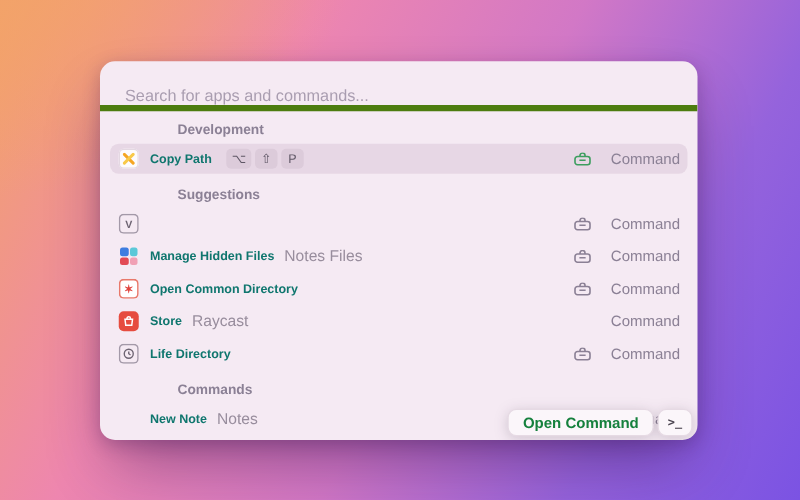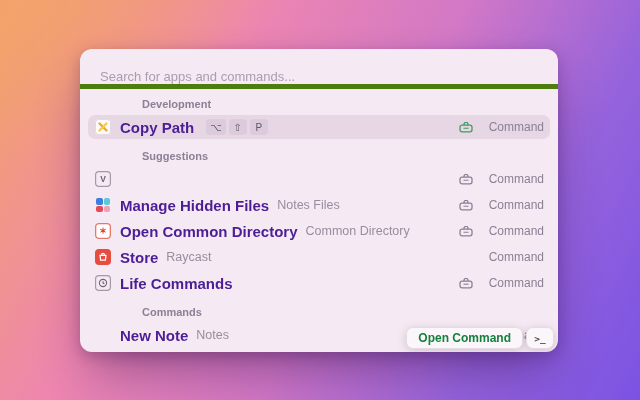--- a/index.html
+++ b/index.html
@@ -19,21 +19,21 @@
   .search-row { height:40px; display:flex; align-items:flex-end; padding:0 20px; border-bottom:5px solid #4d7c0f; }
   .search-input {
     width:100%; border:none; outline:none; background:transparent;
     font-family:"Liberation Sans",sans-serif; font-size:13px; color:#3a3340;
   }
   .search-input::placeholder { color:#a99db0; }
   .list { padding:0 8px; }
   .section-header { font-size:11px; font-weight:600; color:#8b8095; padding:9px 6px 5px 6px;margin-left:48px; }
   .row { height:24px; display:flex; align-items:center; gap:8px; padding:0 6px; border-radius:7px; margin-bottom:2px; }
   .row.selected { background:#e7d7e5; }
-  .row-title { font-size:15px; font-weight:600; color:#4c1d95; white-space:nowrap; }
+  .row-title { font-size:10px; font-weight:600; color:#0f766e; white-space:nowrap; }
   .row-subtitle { font-size:12.5px; color:#988d9d; white-space:nowrap; }
   .row-subtitle:empty { display:none; }
   .spacer { flex:1; }
   .shortcut { display:flex; gap:3px; margin-left:4px; }
   .key {
     min-width:18px; height:16px; padding:0 4px; background:#dccbda; border-radius:4px;
     display:flex; align-items:center; justify-content:center;
     font-size:10px; color:#5f5766;
   }
   .accessory { display:flex; align-items:center; gap:16px; }
@@ -132,21 +132,20 @@
             <path d="M4.5 6.2 h5" stroke-width="1.1"></path>
           </svg>
           <span class="accessory-label">Command</span>
         </span>
       </div>
       <div class="row">
         <span class="icon-box">
           <span class="keycap outline-red">✶</span>
         </span>
         <span class="row-title">Open Common Directory</span>
-        <span class="row-subtitle">Common Directory</span>
         <span class="spacer"></span>
         <span class="accessory">
           <svg width="14" height="11" viewBox="0 0 14 11" fill="none" stroke="#8b8095" stroke-width="1.3">
             <path d="M5 3.2 V2.4 a2 2 0 0 1 4 0 v.8"></path>
             <rect x="1" y="3.2" width="12" height="6.6" rx="2"></rect>
             <path d="M4.5 6.2 h5" stroke-width="1.1"></path>
           </svg>
           <span class="accessory-label">Command</span>
         </span>
       </div>
@@ -168,21 +167,21 @@
       </div>
       <div class="row">
         <span class="icon-box">
           <span class="keycap outline">
             <svg width="10" height="10" viewBox="0 0 10 10" fill="none" stroke="#6d6472" stroke-width="1.1">
               <circle cx="5" cy="5" r="3.6"></circle>
               <path d="M5 3.2 V5 L6.4 6"></path>
             </svg>
           </span>
         </span>
-        <span class="row-title">Life Commands</span>
+        <span class="row-title">Life Directory</span>
         <span class="spacer"></span>
         <span class="accessory">
           <svg width="14" height="11" viewBox="0 0 14 11" fill="none" stroke="#8b8095" stroke-width="1.3">
             <path d="M5 3.2 V2.4 a2 2 0 0 1 4 0 v.8"></path>
             <rect x="1" y="3.2" width="12" height="6.6" rx="2"></rect>
             <path d="M4.5 6.2 h5" stroke-width="1.1"></path>
           </svg>
           <span class="accessory-label">Command</span>
         </span>
       </div>

